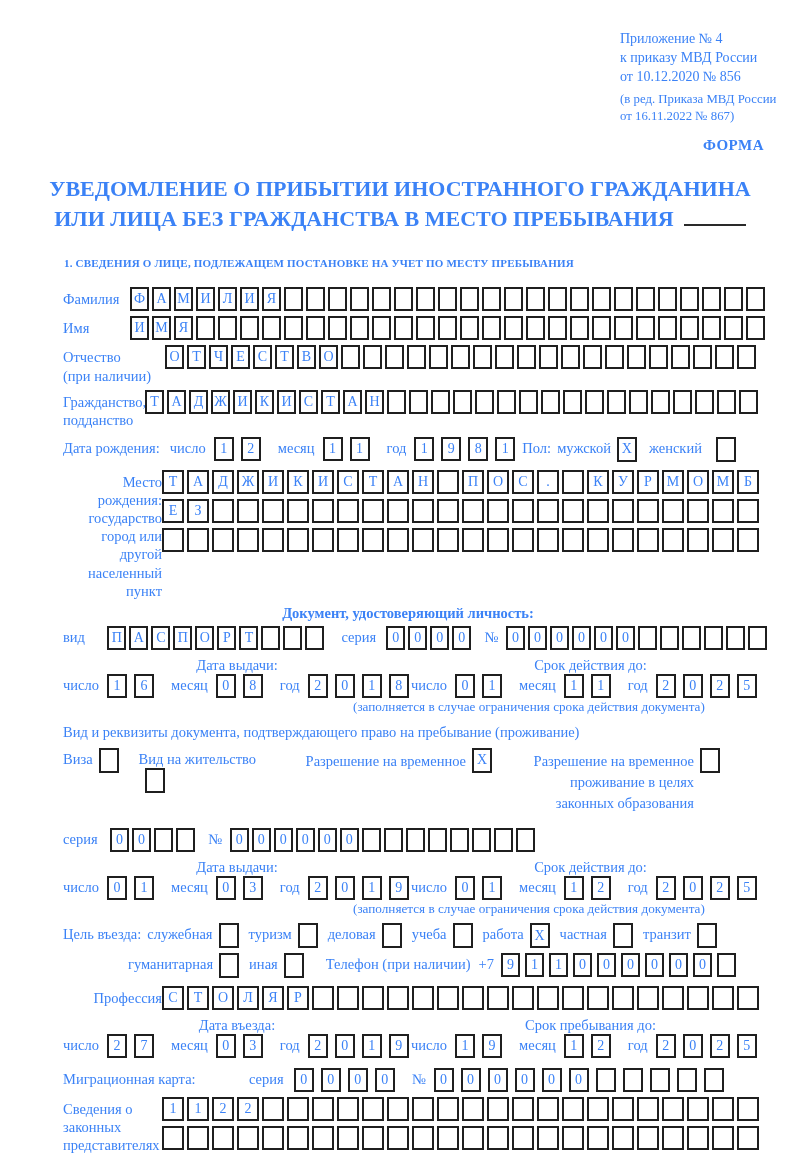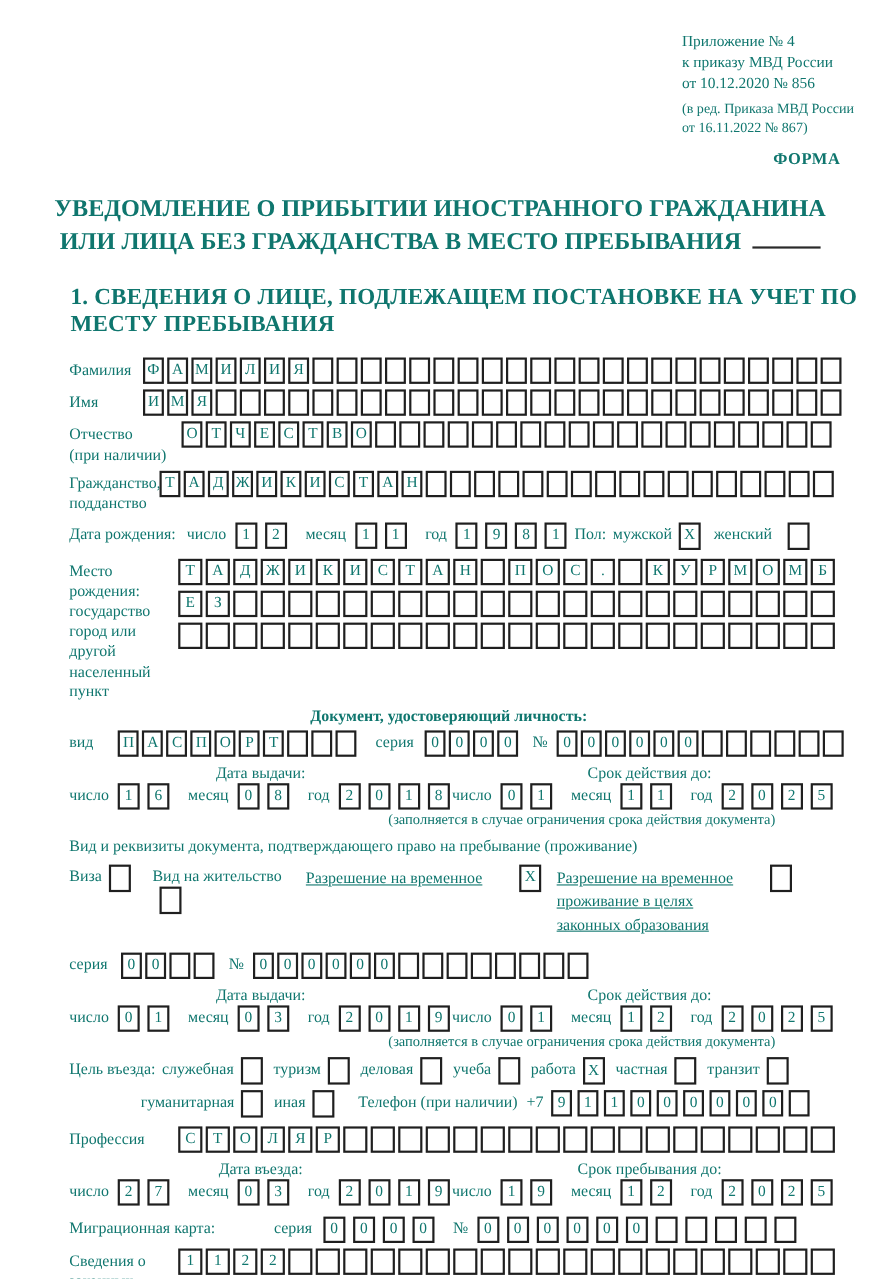--- a/index.html
+++ b/index.html
@@ -1,28 +1,28 @@
 <!DOCTYPE html>
 <html><head>
 <meta charset="utf-8">
 <style>
   html,body {margin:0; padding:0; background:#ffffff;}
   .page {
-    width:800px; height:1163px; background:#ffffff; color:#0f766e;
+    width:800px; height:1163px; background:#ffffff; color:#3b82f6;
     font-family:"Liberation Serif","DejaVu Serif",serif;
     position:relative; overflow:hidden; box-sizing:border-box;
   }
   
   .appendix {margin:30px 0 0 620px; font-size:14px; line-height:1.34;}
   .appendix .rev {margin-top:5px; font-size:12.8px; line-height:1.32;}
   .form-label {margin:12px 36px 0 0; text-align:right; font-weight:bold; font-size:15px; letter-spacing:.5px;padding-left:15px;}
   
   .title {margin-top:20px; text-align:center; font-weight:bold; font-size:22px; line-height:1.35;}
   .blank-line {display:inline-block; width:62px; border-bottom:2px solid #2a2a2a; margin-left:10px; height:14px;}
-  .sec-heading {margin:24px 0 0 64px; font-weight:bold; font-size:21px; letter-spacing:.2px;}
+  .sec-heading {margin:24px 0 0 64px; font-weight:bold; font-size:11px; letter-spacing:.2px;}
   
   .form-body {margin:18px 30px 0 63px; font-size:14.5px;}
   .frow {display:flex; align-items:flex-start; margin-bottom:5px;}
   .flabel {flex:none; padding-top:3px; line-height:1.25;}
   .w67 {width:67px;} .w82 {width:82px;} .w99 {width:99px;} .w102 {width:102px;} .w47 {width:47px;} .w172 {width:172px;}
   .cells {display:flex; flex-wrap:nowrap;}
   .cellstack > .cells {margin-bottom:5px;}
   .box {
     box-sizing:border-box; flex:none; width:19px; height:24px;
     border:2px solid #1f1f1f; margin-right:3px;
@@ -48,30 +48,30 @@
   .dual-left {width:348px;}
   .dual-right {flex:1;}
   .center {text-align:center; padding-top:2px;}
   .dategrp {display:flex; align-items:flex-start;}
   .dategrp .dlabel:first-child {padding-left:0;}
   .fill-note {margin:1px 0 6px 290px; font-size:13.2px;}
   .intro {line-height:1.6; margin-bottom:4px;}
   .opts {display:flex; align-items:flex-start; margin:4px 0 14px 0;}
   .opt {display:flex; align-items:flex-start;}
   .opt-label {padding-top:3px;}
-  .opt-label.multi {text-align:left; line-height:1.45; width:188px;text-decoration:underline;}
+  .opt-label.multi {text-align:right; line-height:1.45; width:188px;}
   .opt .cbox {margin-top:0;}
   .gap18 {margin-left:16px;flex-direction:column;} .gap24 {margin-left:22px;} .gap14 {margin-left:10px;}
   .purpose > .plabel {padding-top:3px; margin-left:6px;}
   .purpose > .ilabel {padding-top:3px;}
   .indent65 {margin-left:65px;}
   .phone-label {padding-top:3px; margin:0 8px 0 18px;}
   .phone-prefix {padding-top:3px; margin-right:7px;}
   .mb10 {margin-bottom:10px;}
-  .mt8 {margin-top:8px;}
+  .mt8 {margin-top:8px;text-align:right;}
 </style>
 </head>
 <body>
 
 <div class="page">
 
   <div class="appendix">
     <div>Приложение № 4</div>
     <div>к приказу МВД России</div>
     <div>от 10.12.2020 № 856</div>

